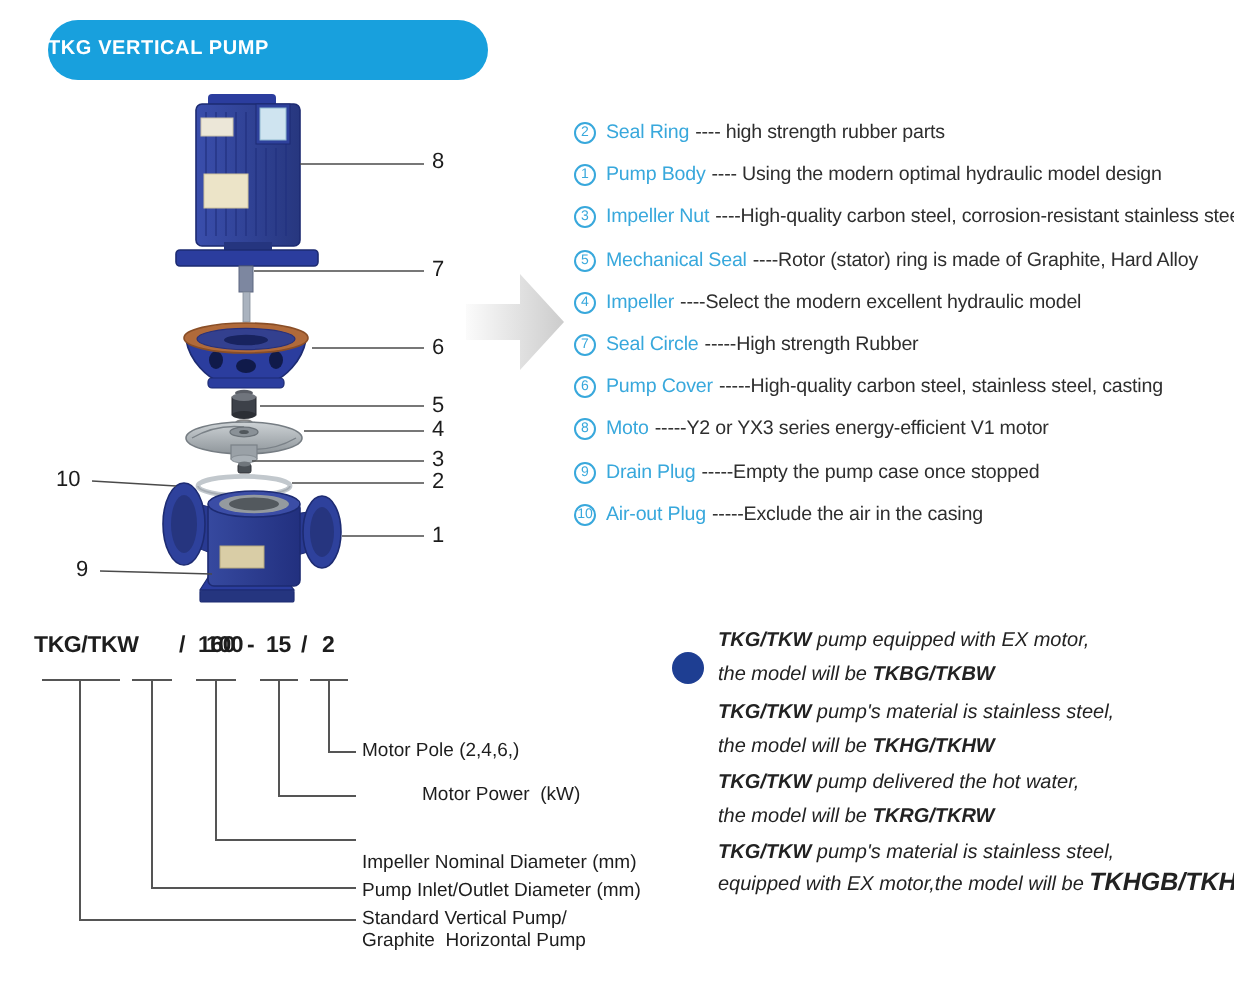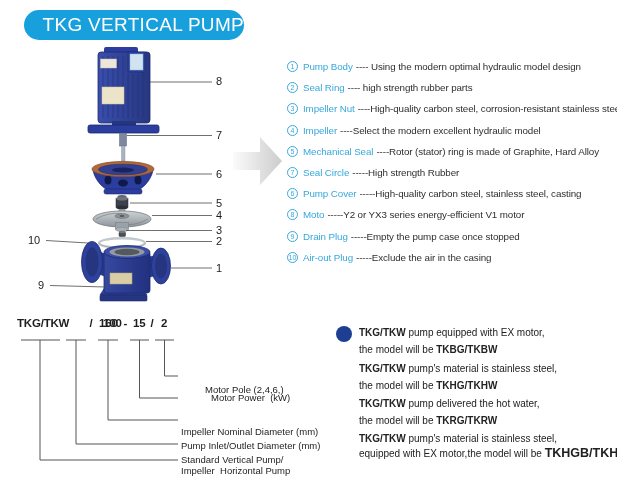--- a/index.html
+++ b/index.html
@@ -1,22 +1,22 @@
 <!DOCTYPE html>
 <html><head>
 <meta charset="utf-8">
 <style>
   * { margin:0; padding:0; box-sizing:border-box; }
   body { font-family:"Liberation Sans", sans-serif; background:#fff; }
   #page { position:relative; width:617px; height:500px; background:#ffffff; overflow:hidden; }
 
   
   .banner { position:absolute; left:24px; top:10px; width:220px; height:30px;
-    background:#18a0dd; border-radius:15px; color:#fff; font-weight:normal;
-    font-size:19px; letter-spacing:.3px; text-align:right; line-height:30px; }
+    background:#18a0dd; border-radius:15px; color:#fff; font-weight:bold;
+    font-size:10px; letter-spacing:.3px; text-align:left; line-height:30px; }
 
   
   #art { position:absolute; left:0; top:0; }
 
   
   .co { position:absolute; font-size:11px; color:#1c1c1c; }
 
   
   .legend { position:absolute; left:287px; top:56px; width:326px; }
   .legend .row { display:flex; align-items:center; height:21.2px; white-space:nowrap; }
@@ -27,21 +27,21 @@
   .legend .pdesc { color:#2e2e2e; font-size:9.8px; letter-spacing:-.1px; margin-left:3px; }
 
   
   .mcode { position:absolute; top:317px; font-size:11.5px; font-weight:bold;
     color:#1d1d1d; letter-spacing:-.2px; white-space:pre; }
   .mlabel { position:absolute; left:181px; font-size:9.5px; color:#1d1d1d; white-space:pre; }
 
   
   .bullet { position:absolute; left:336px; top:326px; width:16px; height:16px;
     border-radius:50%; background:#1e3e92; }
-  .notes { position:absolute; left:359px; top:324px; width:252px; font-size:10px; color:#222; }
+  .notes { position:absolute; left:359px; top:312px; width:252px; font-size:10px; color:#222;font-style:italic; }
   .note { margin-bottom:1.5px; }
   .note div { line-height:17px; white-space:nowrap; }
   .note b { font-weight:bold; }
   .note.last div { line-height:15px; }
   .note .model-big { font-size:12.5px; }
 </style>
 </head>
 <body>
 
 <div id="page">
@@ -176,43 +176,43 @@
   <span class="co" style="left:216px; top:196.5px;">5</span>
   <span class="co" style="left:216px; top:209px;">4</span>
   <span class="co" style="left:216px; top:224px;">3</span>
   <span class="co" style="left:216px; top:235px;">2</span>
   <span class="co" style="left:216px; top:261.5px;">1</span>
   <span class="co" style="left:28px;  top:234px;">10</span>
   <span class="co" style="left:38px;  top:279px;">9</span>
 
   <div class="legend">
     <div class="row">
+      <span class="ic">2</span>
+      <span class="pname">Seal Ring</span>
+      <span class="pdesc">---- high strength rubber parts</span>
+    </div>
+    <div class="row">
       <span class="ic">1</span>
       <span class="pname">Pump Body</span>
       <span class="pdesc">---- Using the modern optimal hydraulic model design</span>
     </div>
     <div class="row">
-      <span class="ic">2</span>
-      <span class="pname">Seal Ring</span>
-      <span class="pdesc">---- high strength rubber parts</span>
-    </div>
-    <div class="row">
       <span class="ic">3</span>
       <span class="pname">Impeller Nut</span>
       <span class="pdesc">----High-quality carbon steel, corrosion-resistant stainless steel</span>
     </div>
     <div class="row">
+      <span class="ic">5</span>
+      <span class="pname">Mechanical Seal</span>
+      <span class="pdesc">----Rotor (stator) ring is made of Graphite, Hard Alloy</span>
+    </div>
+    <div class="row">
       <span class="ic">4</span>
       <span class="pname">Impeller</span>
       <span class="pdesc">----Select the modern excellent hydraulic model</span>
-    </div>
-    <div class="row">
-      <span class="ic">5</span>
-      <span class="pname">Mechanical Seal</span>
-      <span class="pdesc">----Rotor (stator) ring is made of Graphite, Hard Alloy</span>
     </div>
     <div class="row">
       <span class="ic">7</span>
       <span class="pname">Seal Circle</span>
       <span class="pdesc">-----High strength Rubber</span>
     </div>
     <div class="row">
       <span class="ic">6</span>
       <span class="pname">Pump Cover</span>
       <span class="pdesc">-----High-quality carbon steel, stainless steel, casting</span>
@@ -236,26 +236,26 @@
 
   <span class="mcode" style="left:17px;">TKG/TKW</span>
   <span class="mcode" style="left:67px;padding-left:36px;">100</span>
   <span class="mcode" style="left:89.5px;">/</span>
   <span class="mcode" style="left:99px;">160</span>
   <span class="mcode" style="left:123.5px;">-</span>
   <span class="mcode" style="left:133px;">15</span>
   <span class="mcode" style="left:150.5px;">/</span>
   <span class="mcode" style="left:161px;">2</span>
 
-  <div class="mlabel" style="top:384px;margin-left:24px;">Motor Pole (2,4,6,)</div>
+  <div class="mlabel" style="top:370px;">Motor Pole (2,4,6,)</div>
   <div class="mlabel" style="top:392px;padding-left:30px;">Motor Power  (kW)</div>
   <div class="mlabel" style="top:414px;margin-top:12px;">Impeller Nominal Diameter (mm)</div>
   <div class="mlabel" style="top:440px;">Pump Inlet/Outlet Diameter (mm)</div>
   <div class="mlabel" style="top:454px;">Standard Vertical Pump/</div>
-  <div class="mlabel" style="top:465px;">Impeller  Horizontal Pump</div>
+  <div class="mlabel" style="top:465px;">Graphite  Horizontal Pump</div>
 
   <div class="bullet"></div>
   <div class="notes">
     <div class="note">
       <div><b>TKG/TKW</b><span> pump equipped with EX motor,</span></div>
       <div><span>the model will be </span><b>TKBG/TKBW</b></div>
     </div>
     <div class="note">
       <div><b>TKG/TKW</b><span> pump's material is stainless steel,</span></div>
       <div><span>the model will be </span><b>TKHG/TKHW</b></div>

